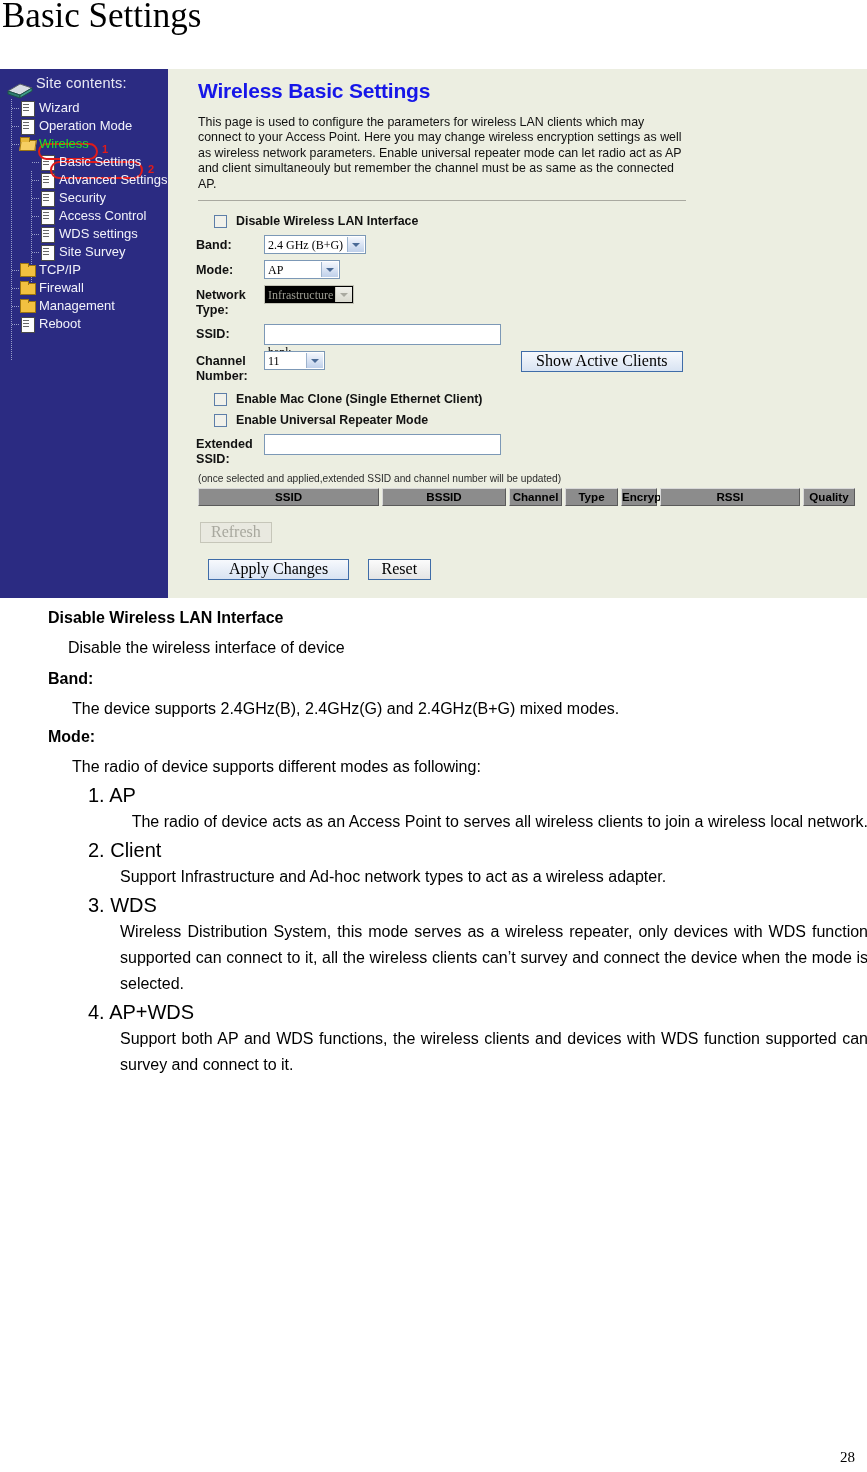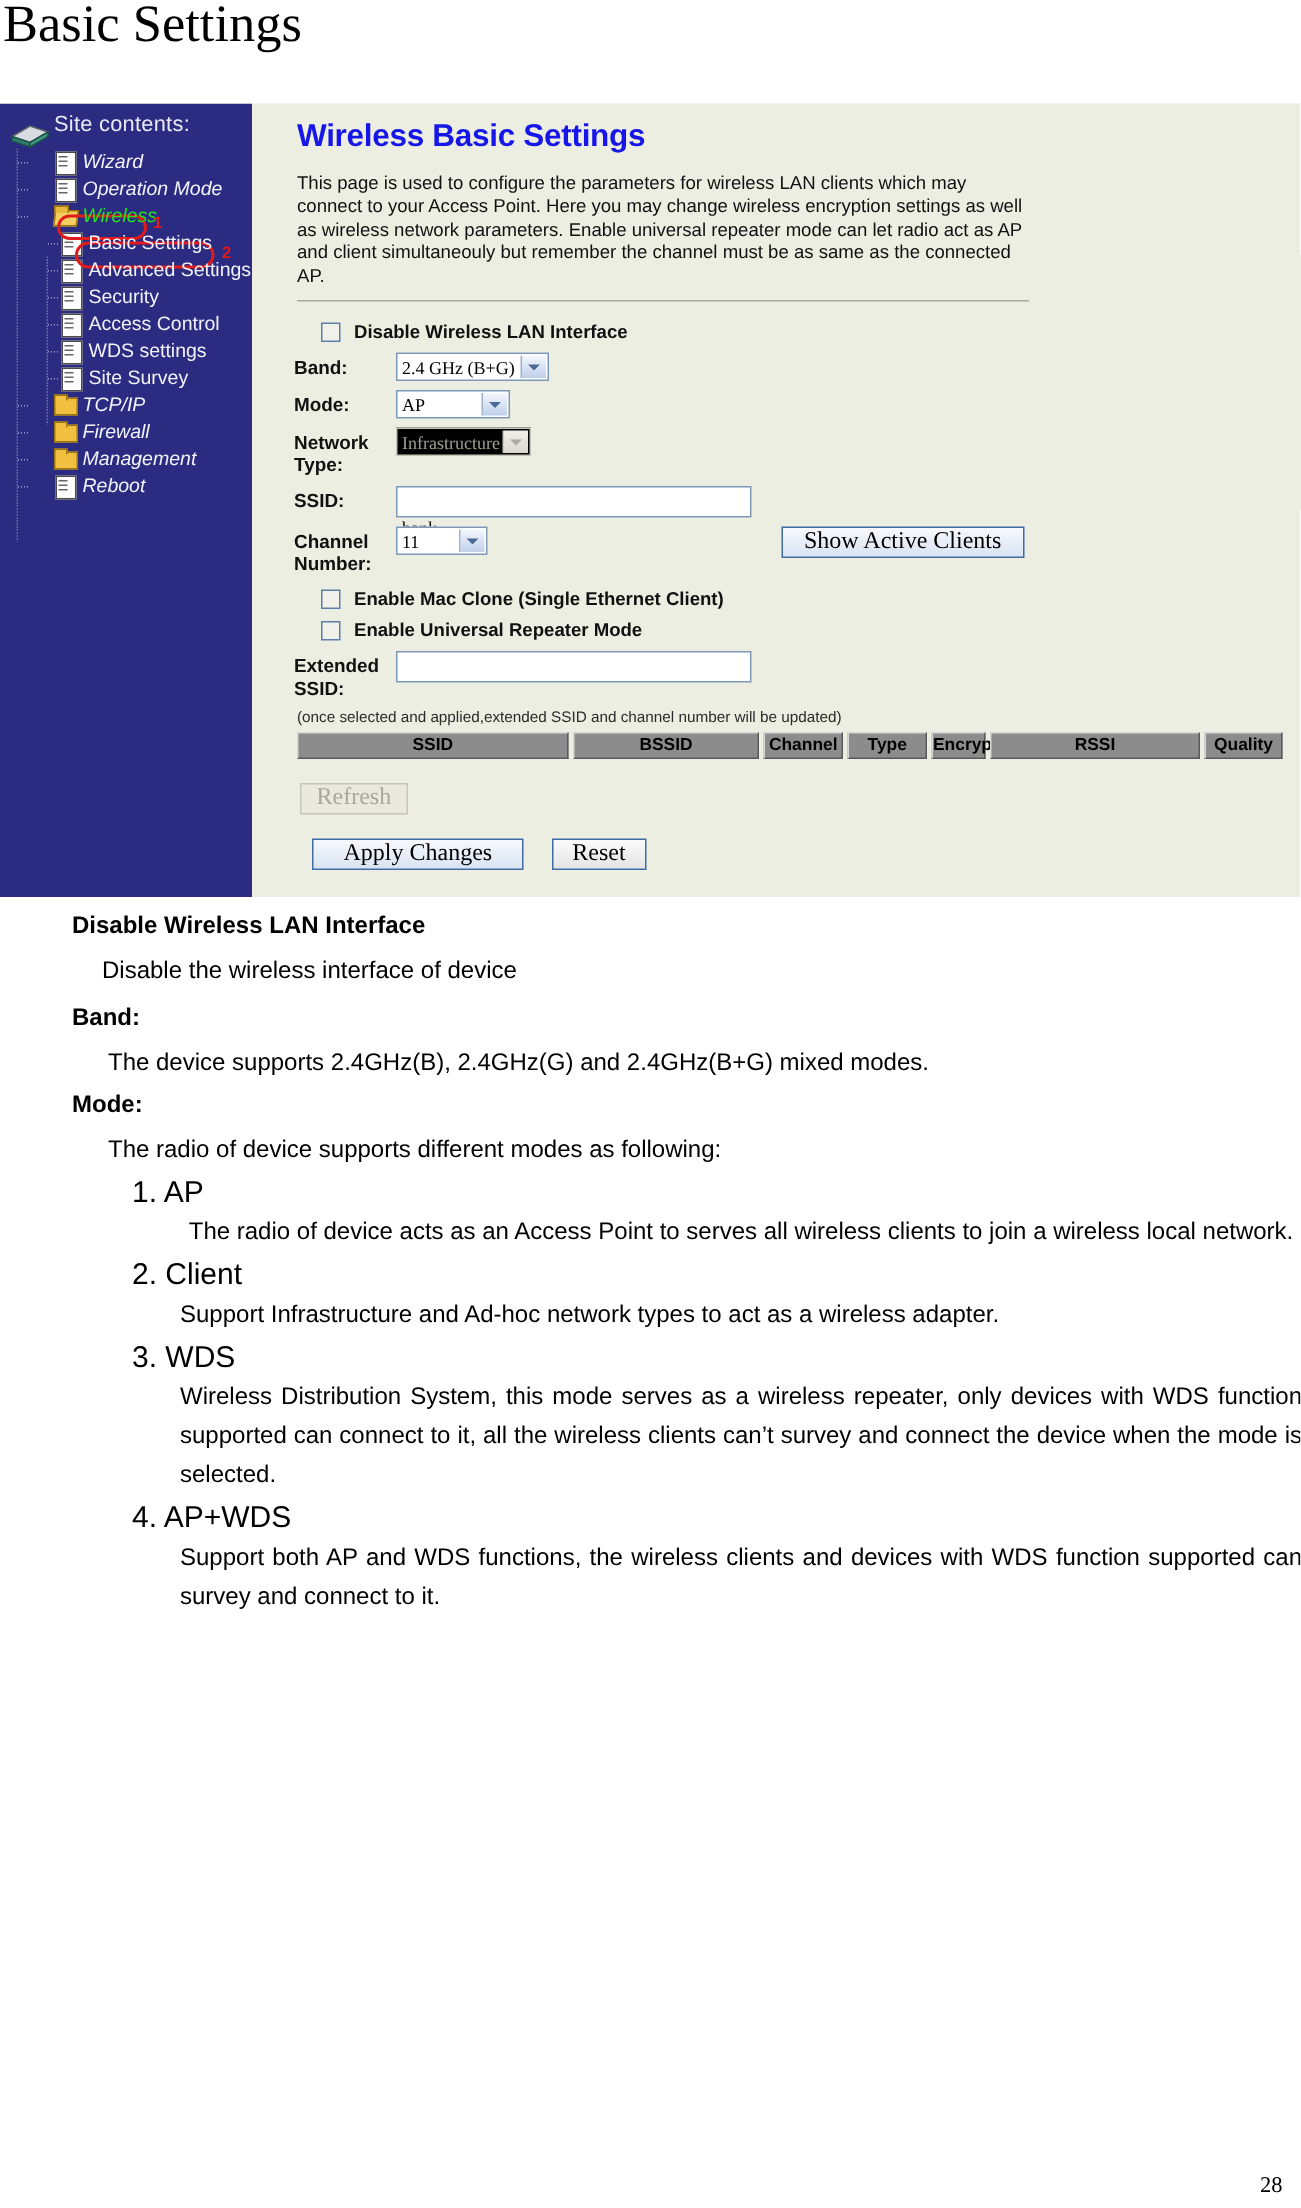--- a/index.html
+++ b/index.html
@@ -112,21 +112,21 @@
     transform: skewX(-8deg);
   }
   .ico.folder-open::after {
     content: "";
     position: absolute; left: 0px; top: 0px;
     width: 8px; height: 4px;
     background: #e8b93c;
     border: 1px solid #9c7410;
     border-bottom: none;
   }
-  .lvl1 { padding-left: 36px; font-style: italic; }
+  .lvl1 { padding-left: 20px; }
   .lvl2 { padding-left: 40px; }
   .dotted-v {
     position: absolute;
     left: 11px; top: 0px;
     width: 1px; height: 262px;
     background-image: linear-gradient(to bottom, #9aa0c9 1px, transparent 1px);
     background-size: 1px 2px;
   }
   .dotted-v2 {
     position: absolute;
@@ -336,21 +336,21 @@
   }
   .li-body {
     font-size: 16px;
     color: #000;
     margin: 0 0 2px 120px;
     width: 748px;
     line-height: 26px;
     text-align: justify;
     text-justify: inter-word;
   }
-  .li-body.nojust { text-align: center; }
+  .li-body.nojust { text-align: right; }
   .pageno {
     position: absolute;
     right: 12px; bottom: 6px;
     font-family: "Liberation Serif", serif;
     font-size: 15px;
     color: #000;
   }
 </style>
 </head>
 <body>

